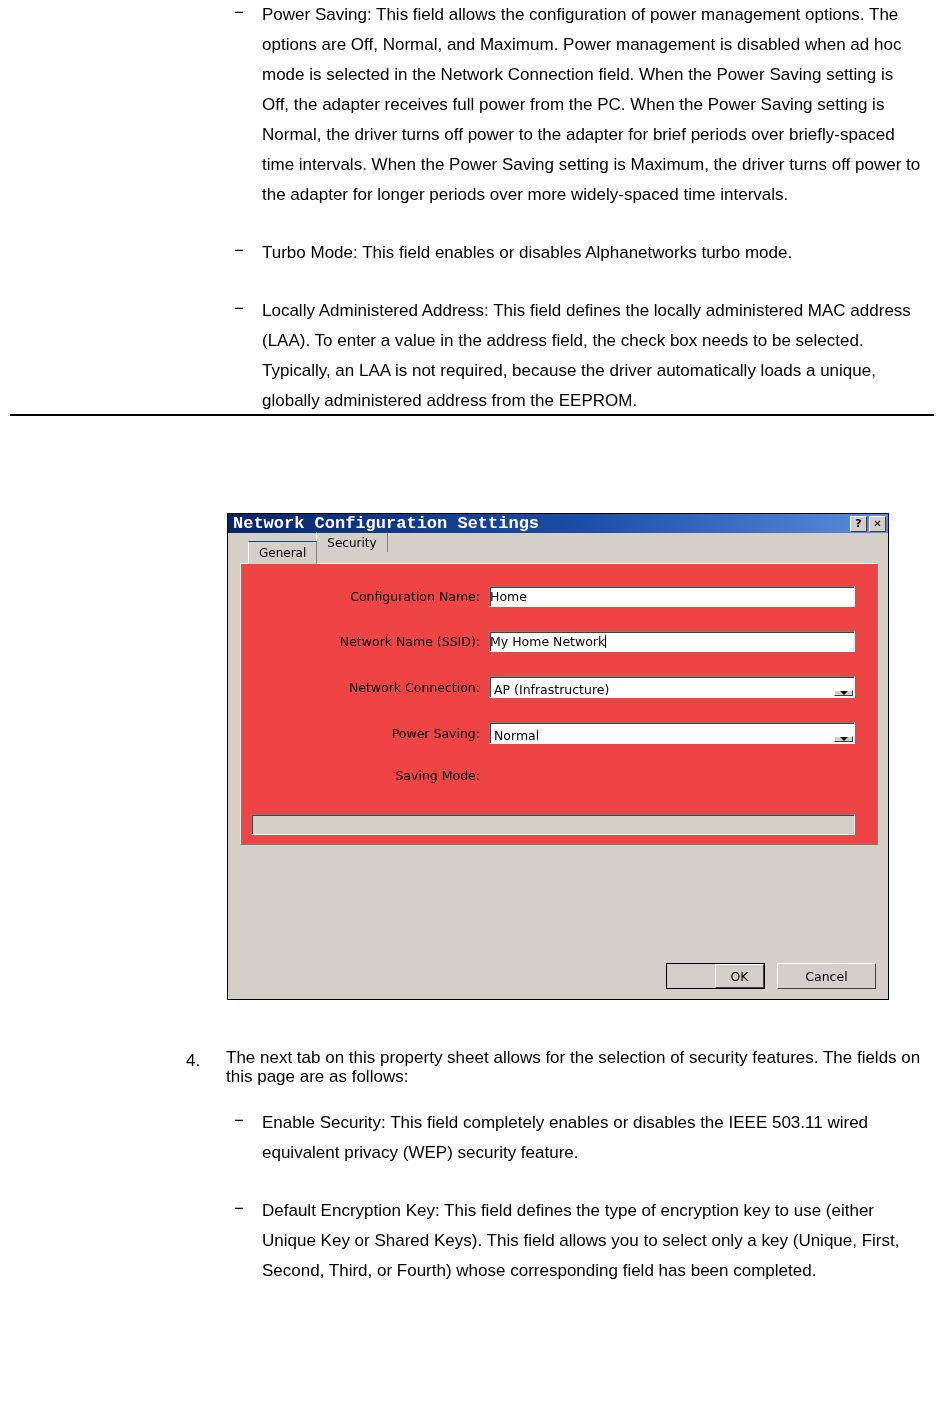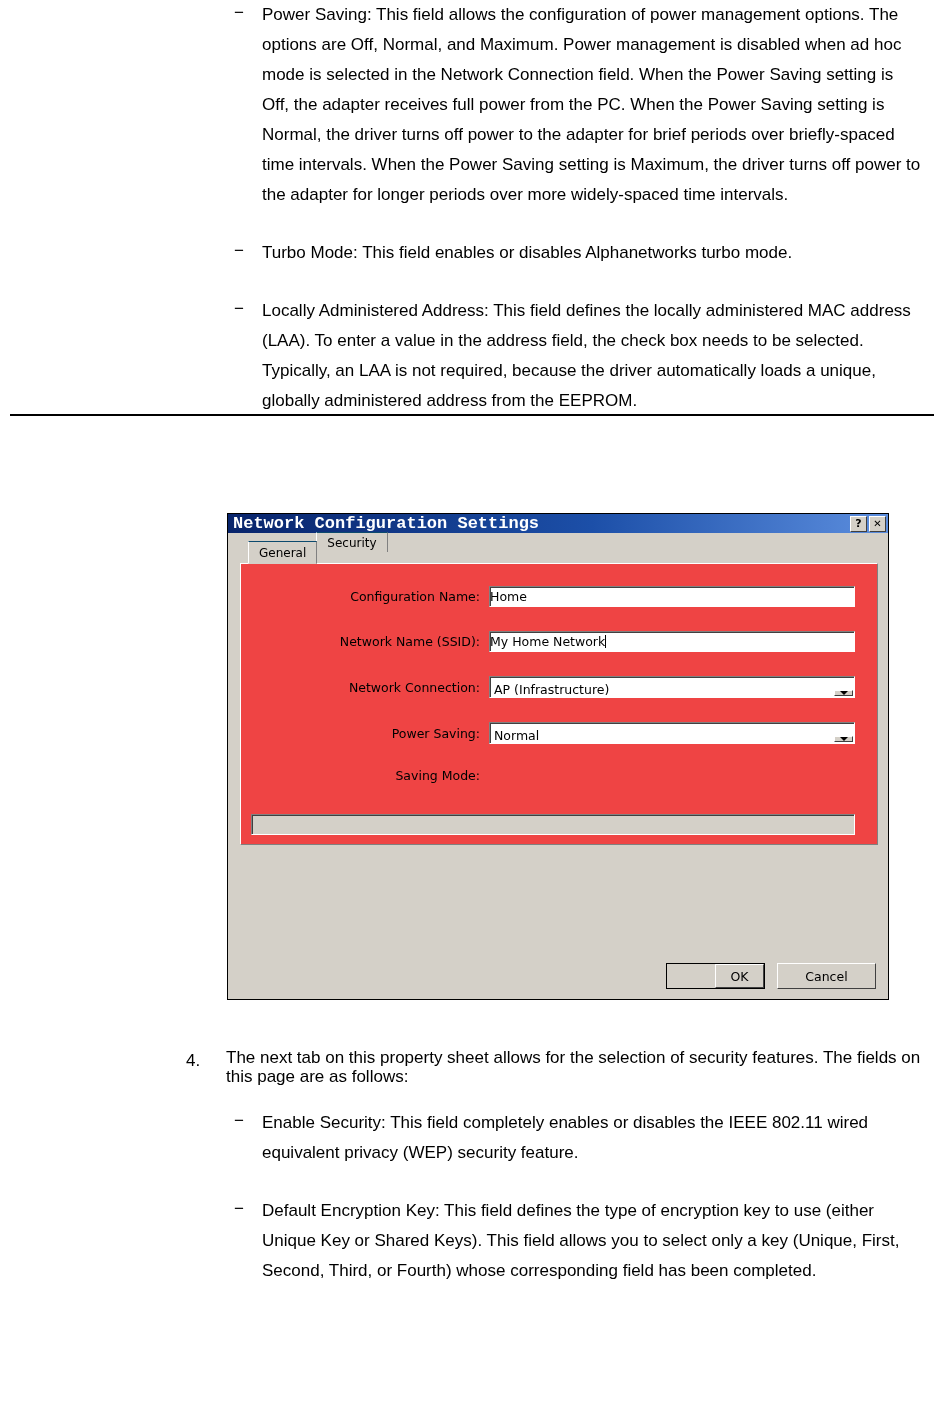--- a/index.html
+++ b/index.html
@@ -447,21 +447,21 @@
 
   <div class="section-4" style="position:absolute; left:0; top:1048px; width:944px;">
     <div class="numbered-item">
       <div class="numbered-mark">4.</div>
       <div class="numbered-text">The next tab on this property sheet allows for the selection of security features. The fields on this page are as follows:</div>
     </div>
 
     <div class="dash-list" style="margin-left:224px; margin-top:22px;">
       <div class="bullet-item">
         <div class="bullet-mark">−</div>
-        <div class="bullet-text">Enable Security: This field completely enables or disables the IEEE 802.11 wired equivalent privacy (WEP) security feature.</div>
+        <div class="bullet-text">Enable Security: This field completely enables or disables the IEEE 503.11 wired equivalent privacy (WEP) security feature.</div>
       </div>
       <div class="bullet-item" style="margin-top:28px;">
         <div class="bullet-mark">−</div>
         <div class="bullet-text">Default Encryption Key: This field defines the type of encryption key to use (either Unique Key or Shared Keys). This field allows you to select only a key (Unique, First, Second, Third, or Fourth) whose corresponding field has been completed.</div>
       </div>
     </div>
   </div>
 
   <div class="footer-rule"></div>
 </div>

